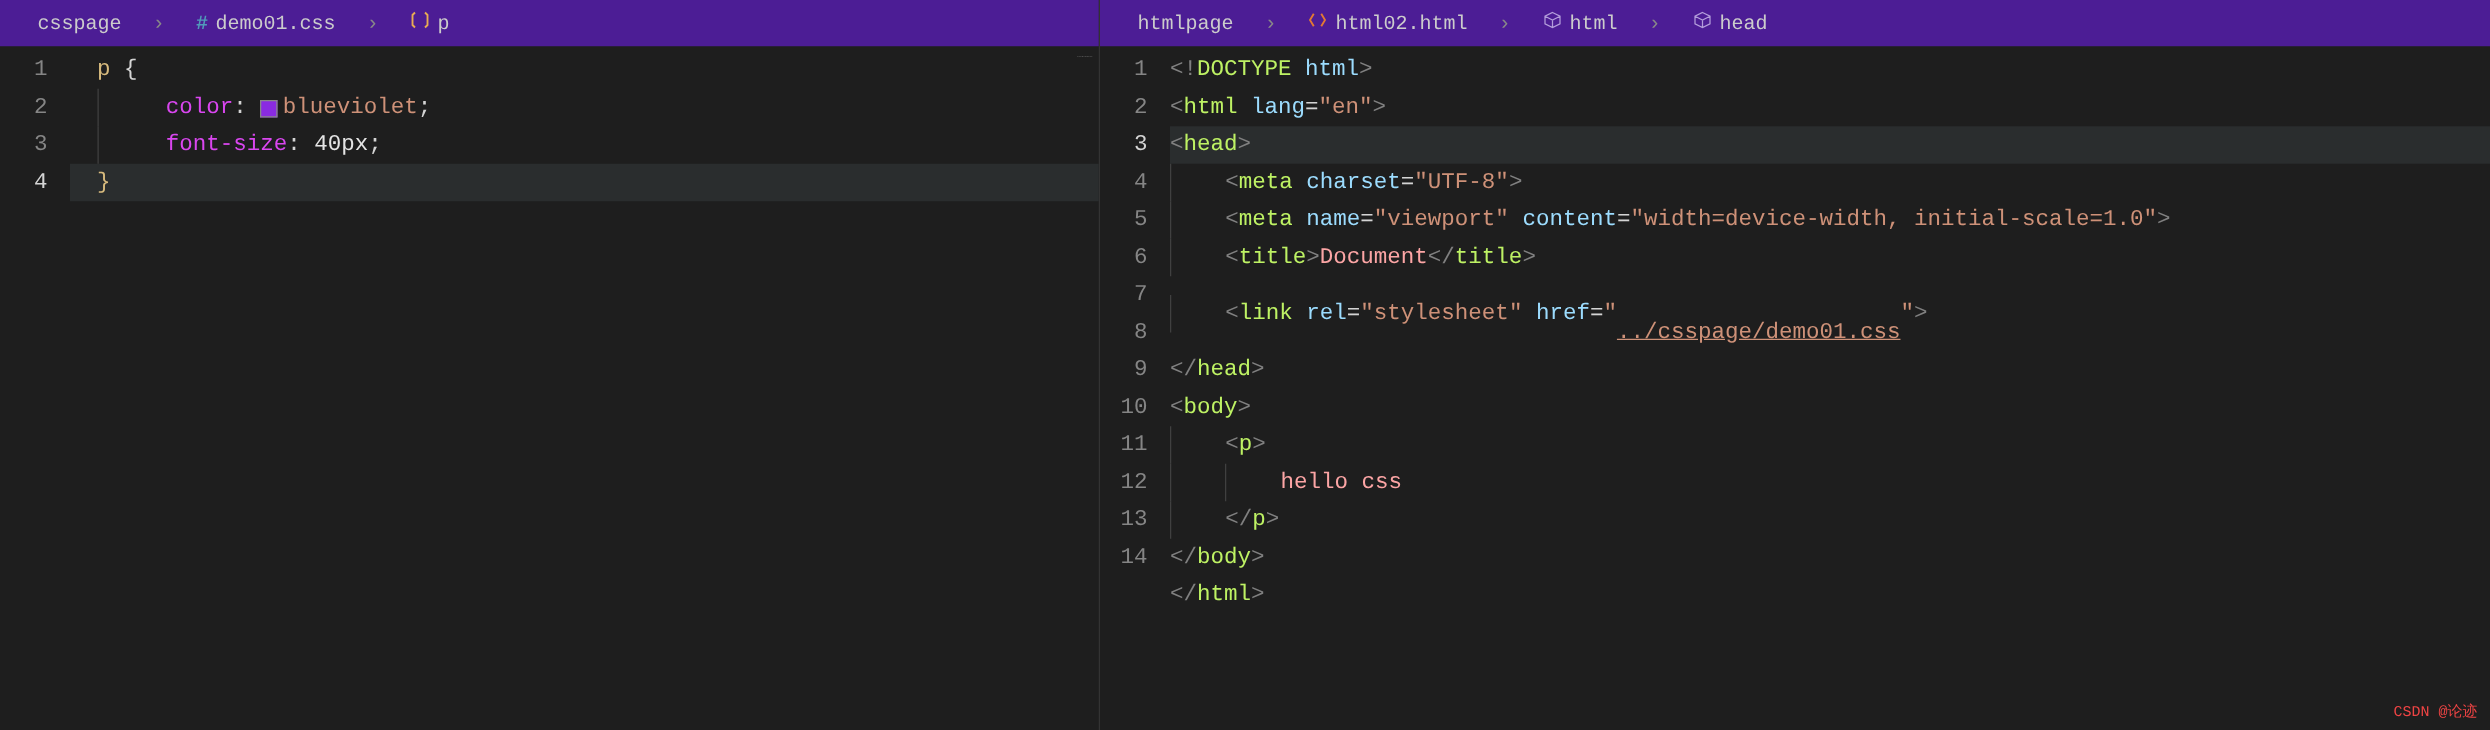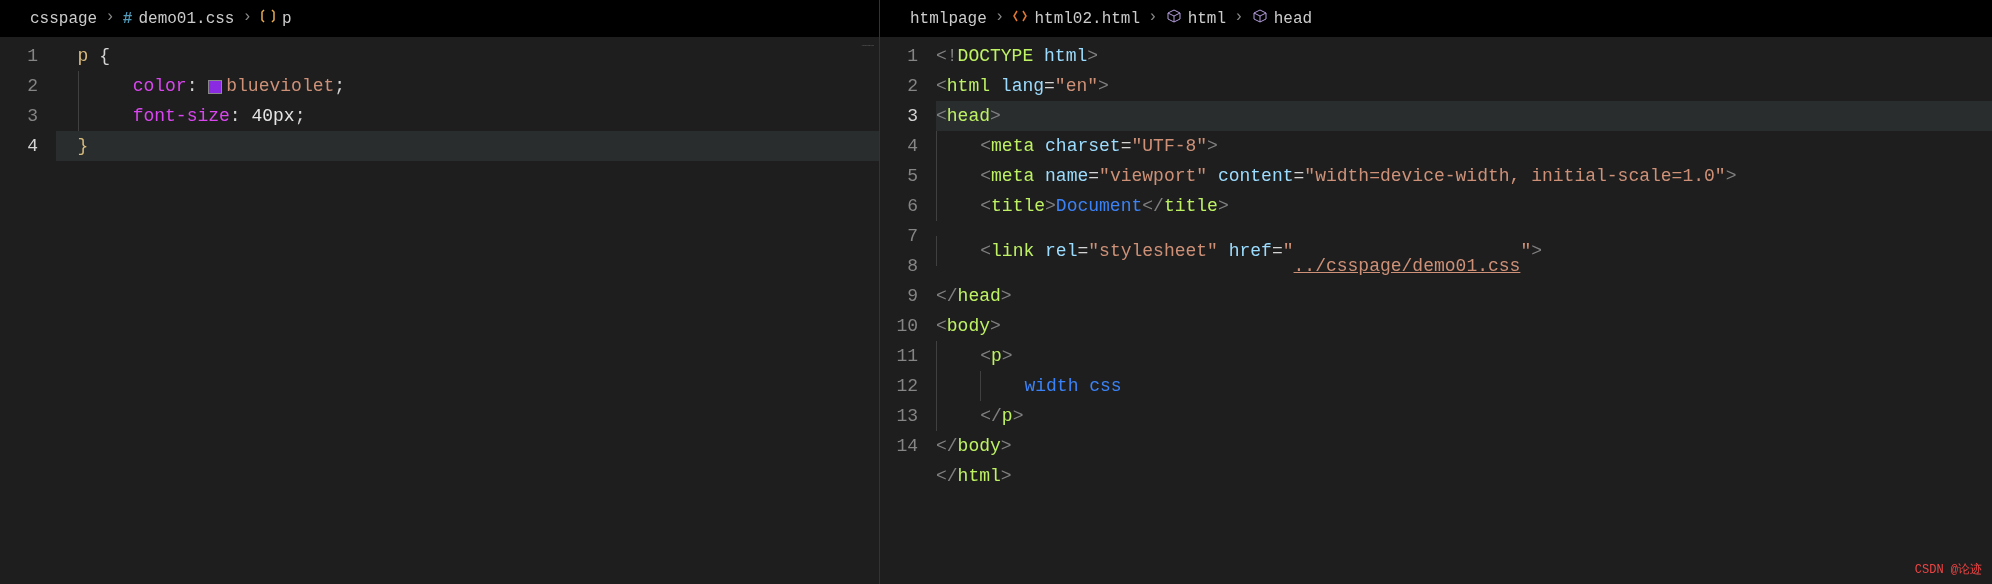--- a/index.html
+++ b/index.html
@@ -15,24 +15,25 @@
 }
 .pane {
   display: flex;
   flex-direction: column;
   height: 100%;
 }
 .pane-left { width: 880px; border-right: 1px solid #333; }
 .pane-right { flex: 1; }
 .breadcrumb {
   display: flex;
+  align-items: center;
   padding: 8px 30px;
-  gap: 8px;
+  gap: 25px;
   color: #cccccc;
-  background: #000000;
+  background: #4c1d95;
   font-size: 16px;
   flex-wrap: wrap;
 }
 .breadcrumb .sep { color: #888; }
 .crumb { display: inline-flex; align-items: center; gap: 6px; }
 .icon-hash { color: #519aba; font-weight: bold; }
 .icon-cube svg { width: 16px; height: 16px; }
 .icon-code svg { width: 16px; height: 16px; }
 .icon-brace { color: #e8ab53; font-weight: bold; }
 .breadcrumb .text { color: #cccccc; }
@@ -77,21 +78,21 @@
 .tok-selector { color: #d7ba7d; }
 .tok-punc { color: #d4d4d4; }
 .tok-prop { color: #d946ef; }
 .tok-colorname { color: #ce9178; }
 .tok-number { color: #e5e5e5; }
 .tok-bracket { color: #808080; }
 .tok-tag { color: #bef264; }
 .tok-attr { color: #9cdcfe; }
 .tok-string { color: #ce9178; }
 .tok-string-u { color: #ce9178; text-decoration: underline; margin-top: 30px; }
-.tok-text { color: #3b82f6; }
+.tok-text { color: #fca5a5; }
 .color-swatch {
   display: inline-block;
   width: 14px;
   height: 14px;
   border: 1px solid #888;
   background: #8a2be2;
   margin: 0 4px -1px 0;
   vertical-align: middle;
 }
 .minimap-ghost {
@@ -205,20 +206,20 @@
       <div class="line"><span class="tok-bracket">&lt;!</span><span class="tok-tag">DOCTYPE</span><span class="tok-attr"> html</span><span class="tok-bracket">&gt;</span></div>
       <div class="line"><span class="tok-bracket">&lt;</span><span class="tok-tag">html</span><span class="tok-attr"> lang</span><span class="tok-punc">=</span><span class="tok-string">"en"</span><span class="tok-bracket">&gt;</span></div>
       <div class="line active"><span class="tok-bracket">&lt;</span><span class="tok-tag">head</span><span class="tok-bracket">&gt;</span></div>
       <div class="line"><span class="indent-guide"></span><span class="padline">    </span><span class="tok-bracket">&lt;</span><span class="tok-tag">meta</span><span class="tok-attr"> charset</span><span class="tok-punc">=</span><span class="tok-string">"UTF-8"</span><span class="tok-bracket">&gt;</span></div>
       <div class="line"><span class="indent-guide"></span><span class="padline">    </span><span class="tok-bracket">&lt;</span><span class="tok-tag">meta</span><span class="tok-attr"> name</span><span class="tok-punc">=</span><span class="tok-string">"viewport"</span><span class="tok-attr"> content</span><span class="tok-punc">=</span><span class="tok-string">"width=device-width, initial-scale=1.0"</span><span class="tok-bracket">&gt;</span></div>
       <div class="line"><span class="indent-guide"></span><span class="padline">    </span><span class="tok-bracket">&lt;</span><span class="tok-tag">title</span><span class="tok-bracket">&gt;</span><span class="tok-text">Document</span><span class="tok-bracket">&lt;/</span><span class="tok-tag">title</span><span class="tok-bracket">&gt;</span></div>
       <div class="line"><span class="indent-guide"></span><span class="padline">    </span><span class="tok-bracket">&lt;</span><span class="tok-tag">link</span><span class="tok-attr"> rel</span><span class="tok-punc">=</span><span class="tok-string">"stylesheet"</span><span class="tok-attr"> href</span><span class="tok-punc">=</span><span class="tok-string">"</span><span class="tok-string-u">../csspage/demo01.css</span><span class="tok-string">"</span><span class="tok-bracket">&gt;</span></div>
       <div class="line"><span class="tok-bracket">&lt;/</span><span class="tok-tag">head</span><span class="tok-bracket">&gt;</span></div>
       <div class="line"><span class="tok-bracket">&lt;</span><span class="tok-tag">body</span><span class="tok-bracket">&gt;</span></div>
       <div class="line"><span class="indent-guide"></span><span class="padline">    </span><span class="tok-bracket">&lt;</span><span class="tok-tag">p</span><span class="tok-bracket">&gt;</span></div>
-      <div class="line"><span class="indent-guide"></span><span class="padline">    </span><span class="indent-guide"></span><span class="padline">    </span><span class="tok-text">width css</span></div>
+      <div class="line"><span class="indent-guide"></span><span class="padline">    </span><span class="indent-guide"></span><span class="padline">    </span><span class="tok-text">hello css</span></div>
       <div class="line"><span class="indent-guide"></span><span class="padline">    </span><span class="tok-bracket">&lt;/</span><span class="tok-tag">p</span><span class="tok-bracket">&gt;</span></div>
       <div class="line"><span class="tok-bracket">&lt;/</span><span class="tok-tag">body</span><span class="tok-bracket">&gt;</span></div>
       <div class="line"><span class="tok-bracket">&lt;/</span><span class="tok-tag">html</span><span class="tok-bracket">&gt;</span></div>
     </div>
   </div>
   <div class="watermark">CSDN @论迹</div>
 </div>
 
 </body></html>

